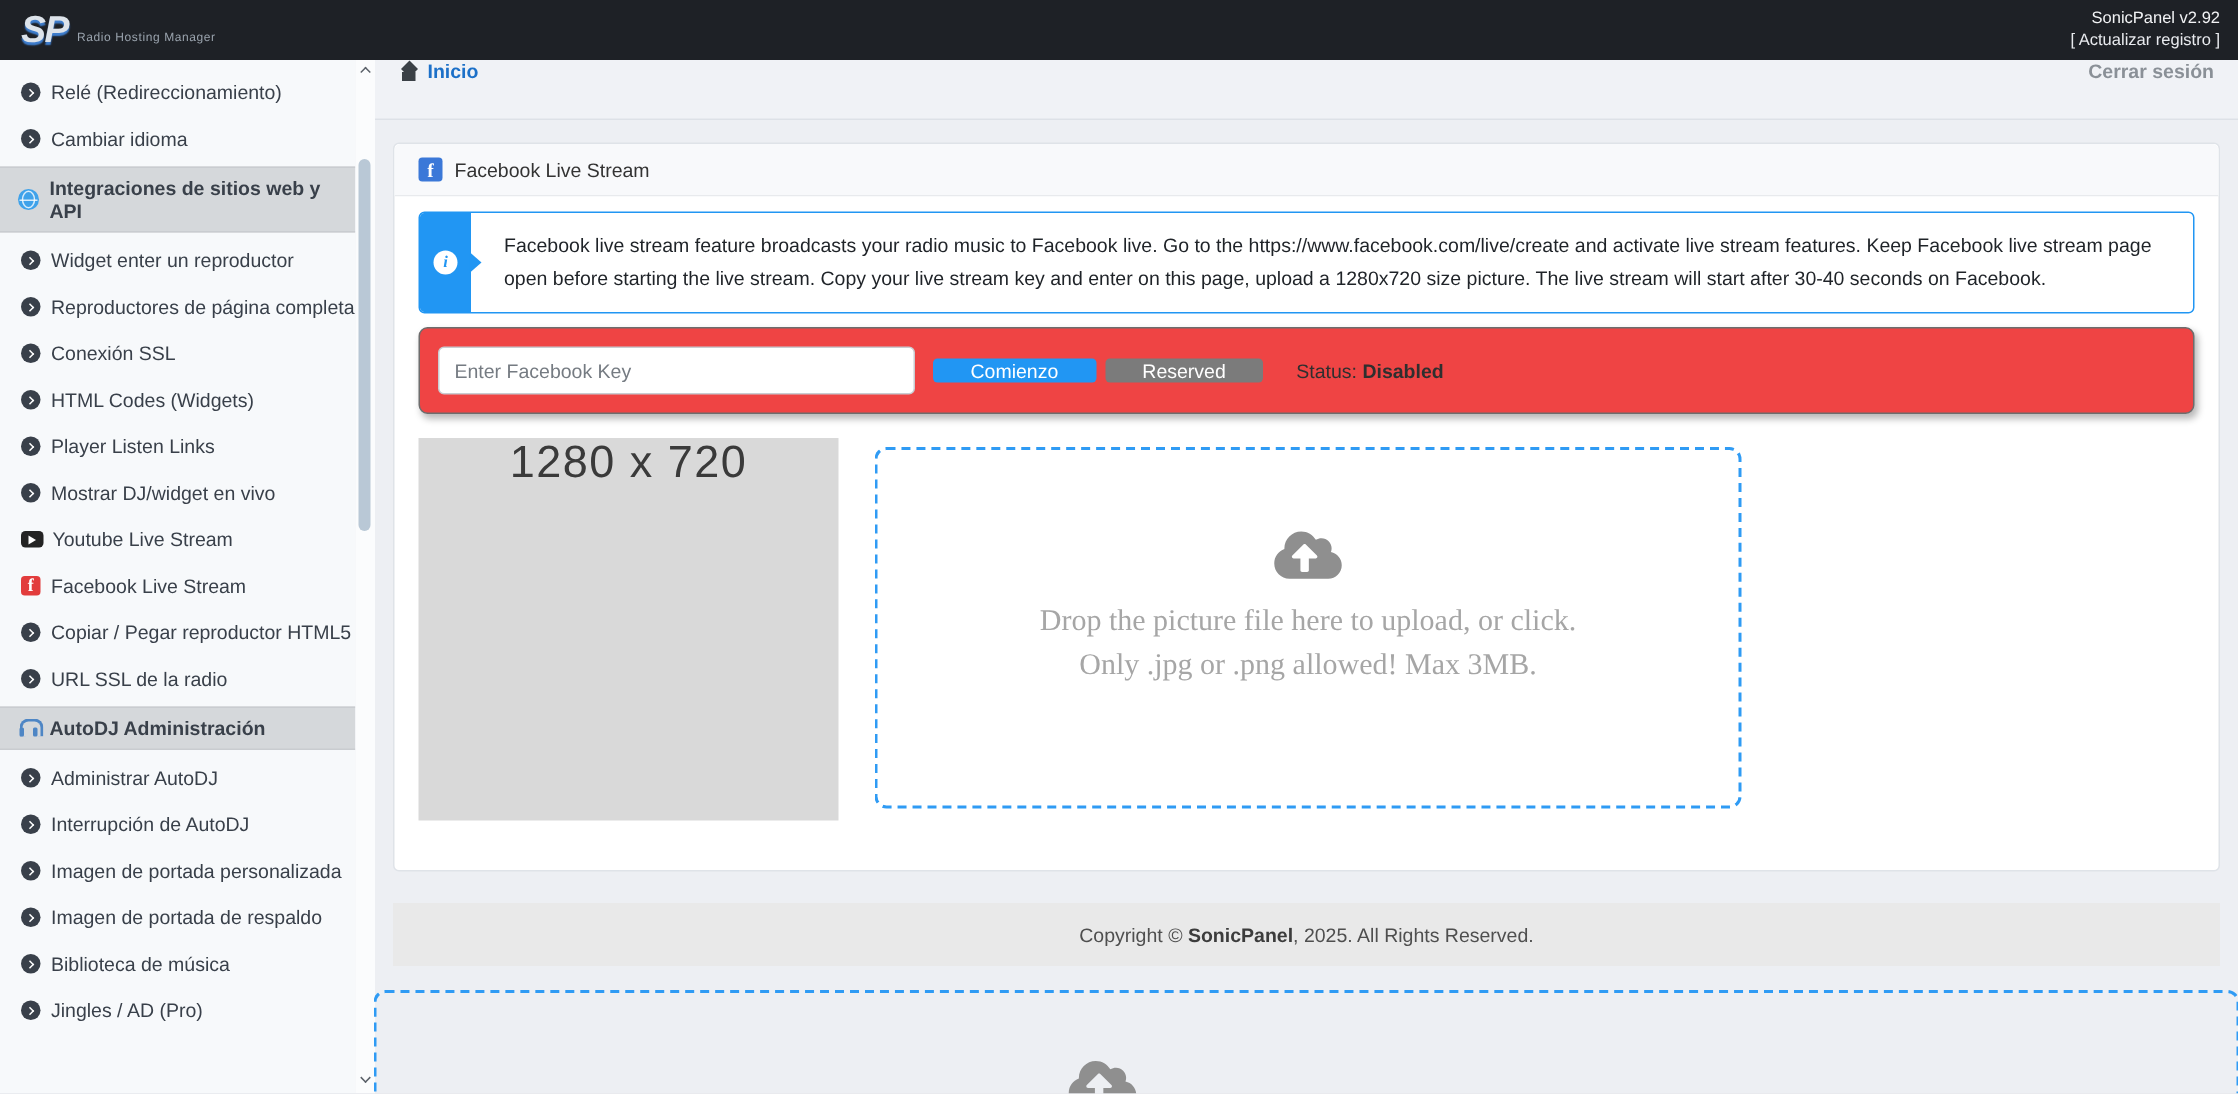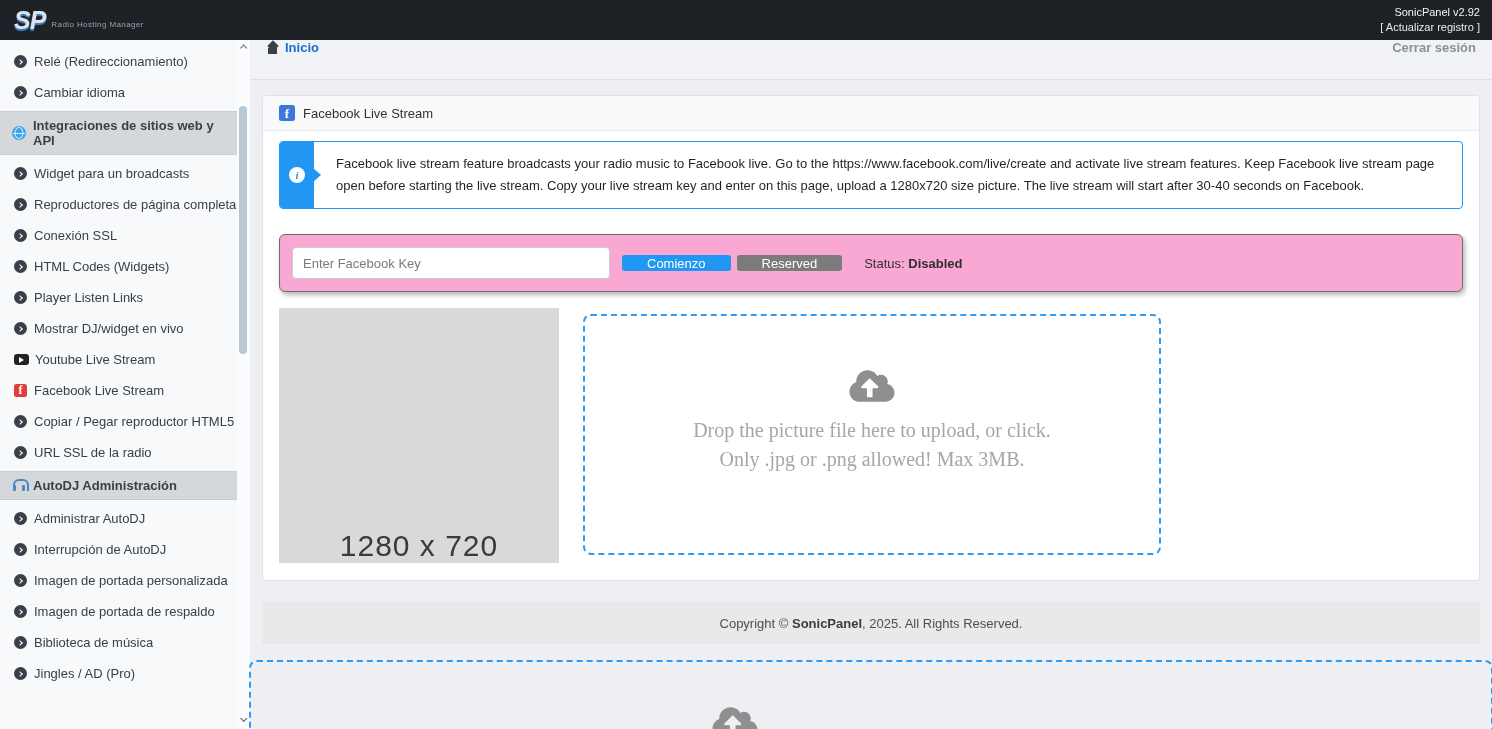--- a/index.html
+++ b/index.html
@@ -91,40 +91,40 @@
   
   .alert { display:flex; border:1px solid var(--primary,#2196f3); border-radius:4px; background:#fff; min-height:68px; }
   .alert-iconbox { position:relative; width:34px; background:var(--primary,#2196f3); border-radius:3px 0 0 3px; display:flex; align-items:center; justify-content:center; flex:0 0 auto; }
   .alert-iconbox::after { content:''; position:absolute; right:-7px; top:50%; margin-top:-7px; border-left:8px solid var(--primary,#2196f3); border-top:7px solid transparent; border-bottom:7px solid transparent; }
   .info-ic { width:16px; height:16px; border-radius:50%; background:#fff; color:var(--primary,#2196f3); display:flex; align-items:center; justify-content:center; font:italic 700 11px "Liberation Serif", serif; }
   .info-ic::after { content:'i'; }
   .alert-text { padding:11px 20px 11px 22px; font-size:13px; color:#1f2328; line-height:1.68; }
 
   
   .key-card {
-    margin-top:25px; border:1px solid #6d6d6d; border-radius:6px; background:#f9a8d4;
+    margin-top:9px; border:1px solid #6d6d6d; border-radius:6px; background:#ef4444;
     padding:12px; display:flex; align-items:center;
     box-shadow:2px 3px 5px rgba(0,0,0,.28);
   }
   .key-input {
     width:318px; height:32px; border:1px solid #c9ccd1; border-radius:4px;
     padding:0 10px; font-size:13px; color:#333; outline:none; font-family:"Liberation Sans", sans-serif;
   }
   .key-input::placeholder { color:#757b82; }
   .btn { height:16px; border:none; border-radius:3px; color:#fff; font-size:13px; padding:0 25px; cursor:pointer; font-family:"Liberation Sans", sans-serif; }
   .btn.start { background:var(--primary,#2196f3); margin-left:12px; }
   .btn.stop { background:var(--button_gray,#7b7b7b); margin-left:6px; }
   .status { margin-left:22px; font-size:13px; color:#2f2f2f; }
   .status b { font-weight:700; }
 
   
   .media-row { margin-top:16px; display:flex; align-items:flex-start; }
   .preview-box {
     width:280px; height:255px; background:#d9d9d9; flex:0 0 auto;
-    display:flex; align-items:flex-end; justify-content:center;
+    display:flex; align-items:flex-start; justify-content:center;
     font-size:30px; color:#3a3a3a; letter-spacing:1px;
   }
   .dropzone {
     margin:6px 0 0 24px; width:578px; height:241px;
     border:2px dashed var(--dropzone_border,#2f9bf4); border-radius:8px;
     display:flex; flex-direction:column; align-items:center; justify-content:center;
     cursor:pointer; padding-bottom:28px;
   }
   .cloud-ic { width:48px; height:36px; margin-bottom:12px; }
   .dz-text { font-family:"Liberation Serif", serif; font-size:20px; color:var(--muted_serif_text,#a6a6a6); line-height:1.45; text-align:center; }
@@ -168,21 +168,21 @@
       <div class="sb-item">
         <span class="sb-ic chevron"></span>
         <span>Cambiar idioma</span>
       </div>
       <div class="sb-item sb-header">
         <span class="sb-ic globe"></span>
         <span>Integraciones de sitios web y API</span>
       </div>
       <div class="sb-item">
         <span class="sb-ic chevron"></span>
-        <span>Widget para un broadcasts</span>
+        <span>Widget enter un reproductor</span>
       </div>
       <div class="sb-item">
         <span class="sb-ic chevron"></span>
         <span>Reproductores de página completa</span>
       </div>
       <div class="sb-item">
         <span class="sb-ic chevron"></span>
         <span>Conexión SSL</span>
       </div>
       <div class="sb-item">

